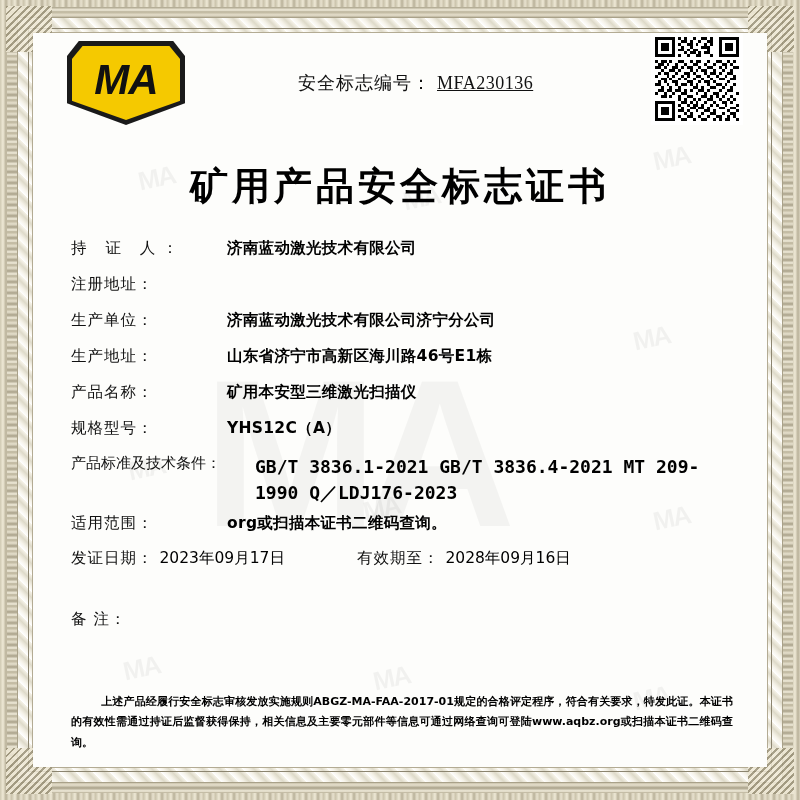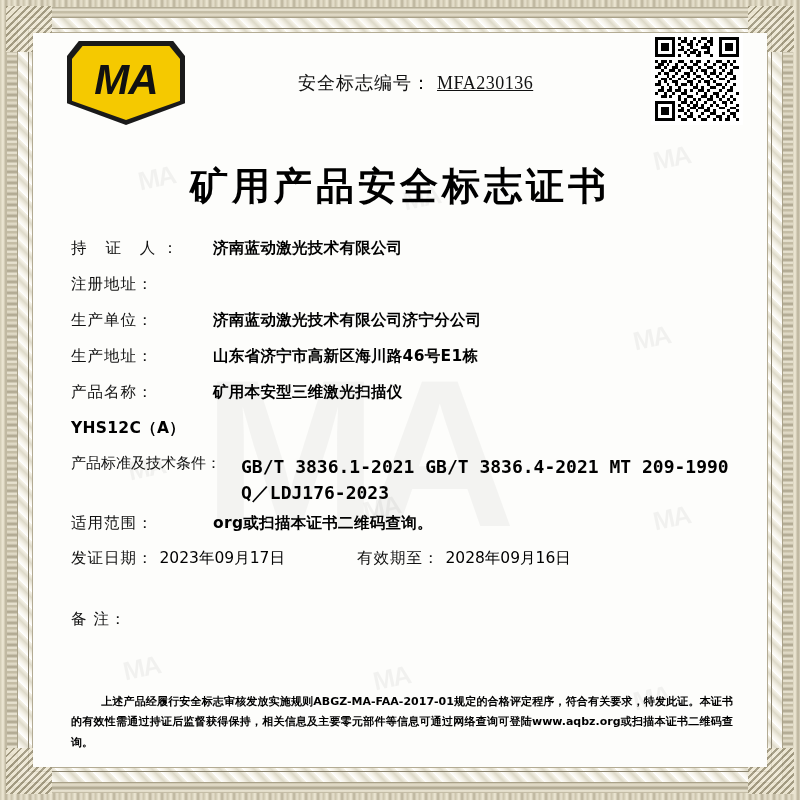--- a/index.html
+++ b/index.html
@@ -227,20 +227,21 @@
     flex: 0 0 152px;
   }
   .val {
     flex: 1;
     font-size: 15.5px;
     font-weight: bold;
     color: #000;
     padding-top: 5px;
     font-family: "DejaVu Sans", sans-serif;
     letter-spacing: 0.3px;
+    margin-left: 14px;
   }
   .val.mono {
     font-family: "DejaVu Sans Mono", monospace;
     font-size: 18px;
     font-weight: bold;
     line-height: 1.45;
     letter-spacing: 0;
   }
   .val.indent {
     padding-left: 18px;
@@ -584,20 +585,21 @@
         <div class="lab">生产地址：</div>
         <div class="val">山东省济宁市高新区海川路46号E1栋</div>
       </div>
 
       <div class="row">
         <div class="lab">产品名称：</div>
         <div class="val">矿用本安型三维激光扫描仪</div>
       </div>
 
       <div class="row">
+        <div class="lab">规格型号：</div>
         <div class="val">YHS12C（A）</div>
       </div>
 
       <div class="row">
         <div class="lab tight">产品标准及技术条件：</div>
         <div class="val mono indent">GB/T 3836.1-2021 GB/T 3836.4-2021 MT 209-1990 Q／LDJ176-2023</div>
       </div>
 
       <div class="row">
         <div class="lab">适用范围：</div>

